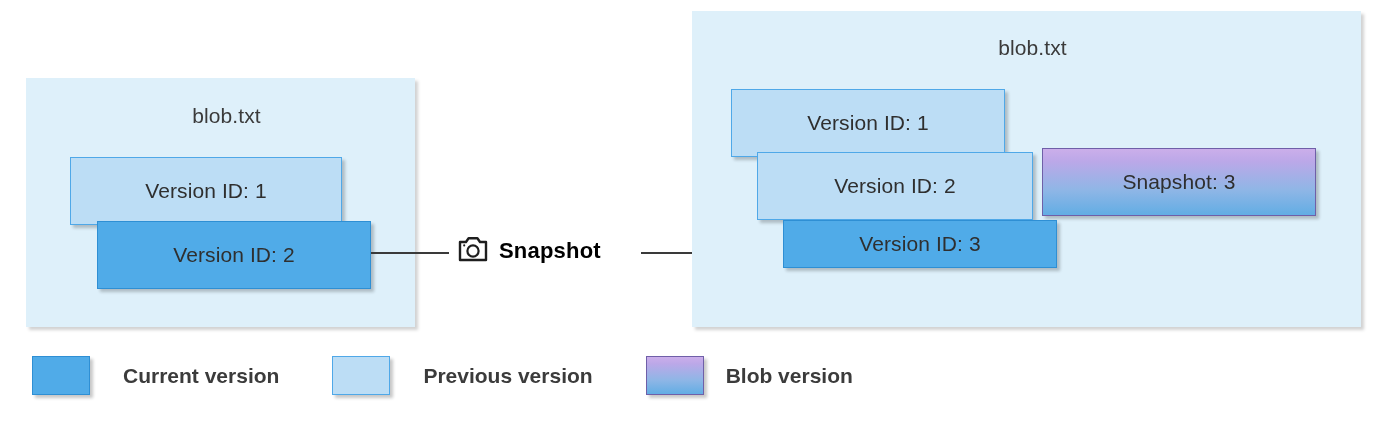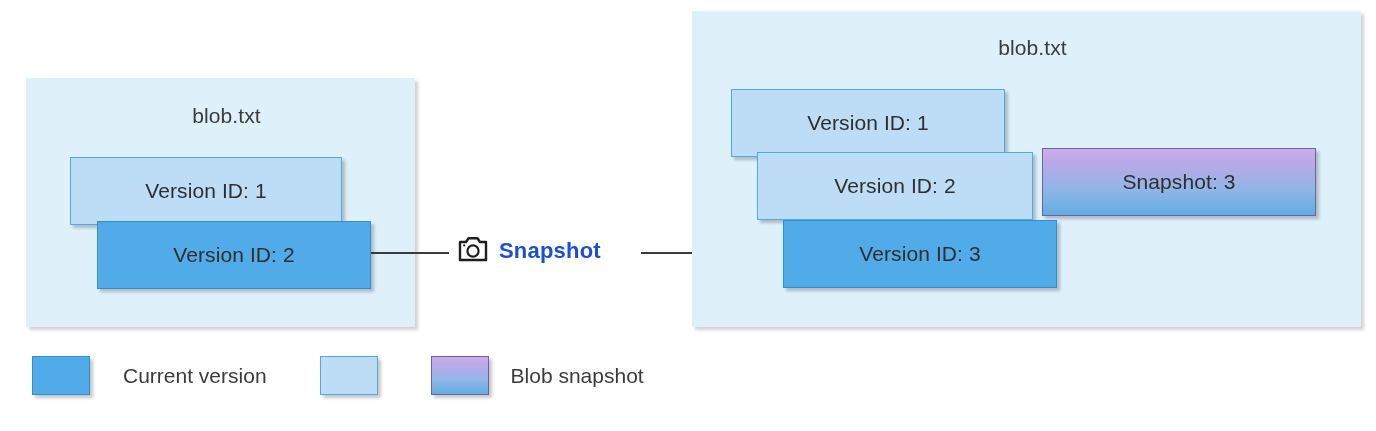--- a/index.html
+++ b/index.html
@@ -78,21 +78,21 @@
     border: 1px solid #6F5FA8;
   }
 
   
   #l-v1 { left: 70px;  top: 157px; width: 272px; height: 68px; }
   #l-v2 { left: 97px;  top: 221px; width: 274px; height: 68px; }
 
   
   #r-v1 { left: 731px; top: 89px;  width: 274px; height: 68px; }
   #r-v2 { left: 757px; top: 152px; width: 276px; height: 68px; }
-  #r-v3 { left: 783px; top: 220px; width: 274px; height: 68px; }
+  #r-v3 { left: 783px; top: 220px; width: 274px; height: 48px; }
   #r-snap { left: 1042px; top: 148px; width: 274px; height: 68px; }
 
   
   .conn-line {
     position: absolute;
     height: 2px;
     background: #3A3A3A;
   }
   #conn-left  { left: 371px; top: 252px; width: 78px; }
   #conn-right { left: 641px; top: 252px; width: 135px; }
@@ -110,21 +110,21 @@
     left: 458px;
     top: 236px;
     display: flex;
     align-items: center;
     gap: 11px;
   }
   #snapshot-marker .cam { display: block; }
   #snapshot-label {
     font-size: 22px;
     font-weight: bold;
-    color: #1d4ed8;
+    color: #000000;
     letter-spacing: 0.2px;
   }
 
   
   #legend {
     position: absolute;
     left: 32px;
     top: 356px;
     display: flex;
     align-items: center;
@@ -142,20 +142,21 @@
   .legend-swatch.current  { background: #50ABE8; border: 1px solid #2E8FD4; }
   .legend-swatch.prev     { background: #BCDDF5; border: 1px solid #4FA8E8; }
   .legend-swatch.snapshot {
     background: linear-gradient(to bottom, #CBAEEA 0%, #BCA8E8 18%, #8FB6E6 62%, #62ADE4 100%);
     border: 1px solid #6F5FA8;
   }
   .legend-label {
     font-size: 21px;
     color: #3B3B3B;
     white-space: nowrap;
+    font-weight: bold;
   }
   #legend-item-0 .legend-label { margin-left: 33px; }
   #legend-item-1 .legend-label { margin-left: 33px; }
   #legend-item-2 .legend-label { margin-left: 22px; }
   #legend-item-1 { margin-left: 53px; }
   #legend-item-2 { margin-left: 53px; }
 </style>
 </head>
 <body>
 
@@ -203,22 +204,23 @@
 
   <div id="legend">
 
     <div class="legend-item" id="legend-item-0">
       <span class="legend-swatch current"></span>
       <span class="legend-label">Current version</span>
     </div>
 
     <div class="legend-item" id="legend-item-1">
       <span class="legend-swatch prev"></span>
+      <span class="legend-label">Previous version</span>
     </div>
 
     <div class="legend-item" id="legend-item-2">
       <span class="legend-swatch snapshot"></span>
-      <span class="legend-label">Blob snapshot</span>
+      <span class="legend-label">Blob version</span>
     </div>
 
   </div>
 
 </div>
 
 </body></html>

